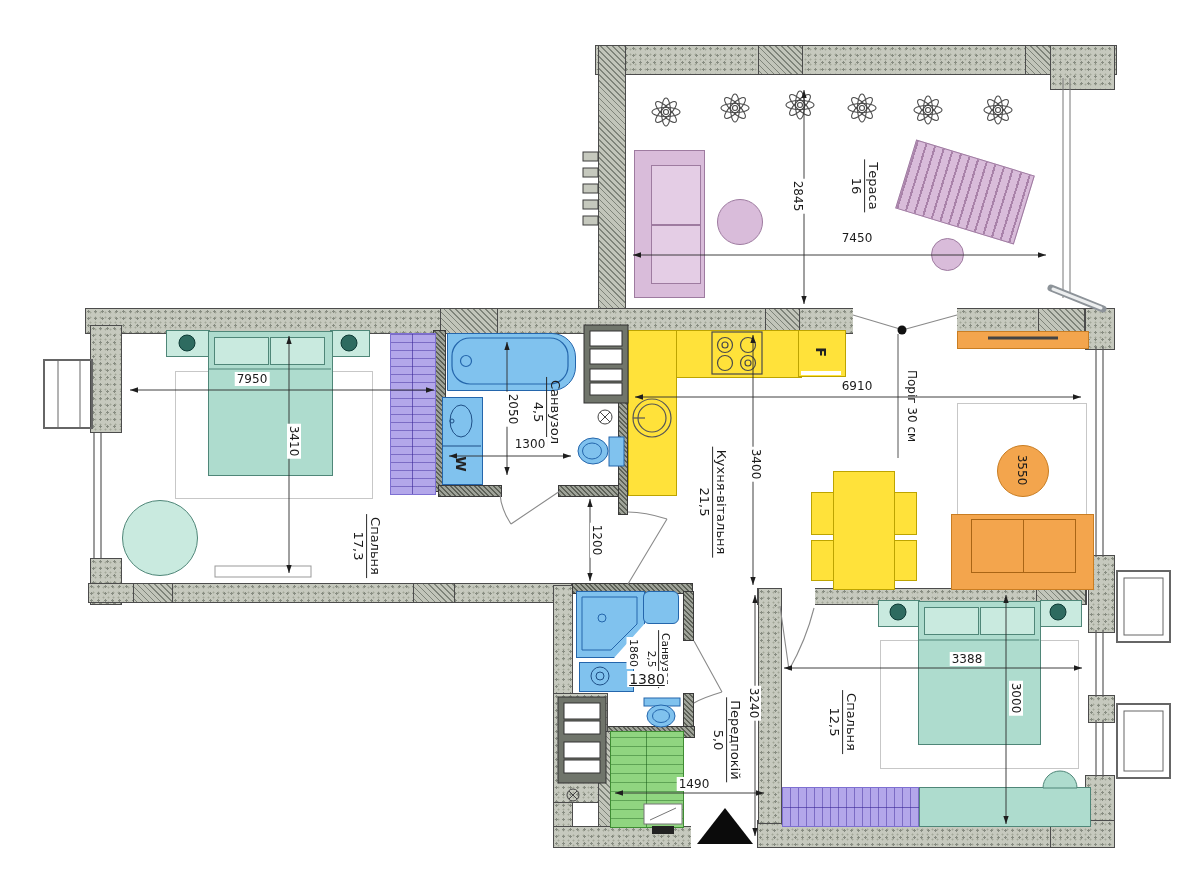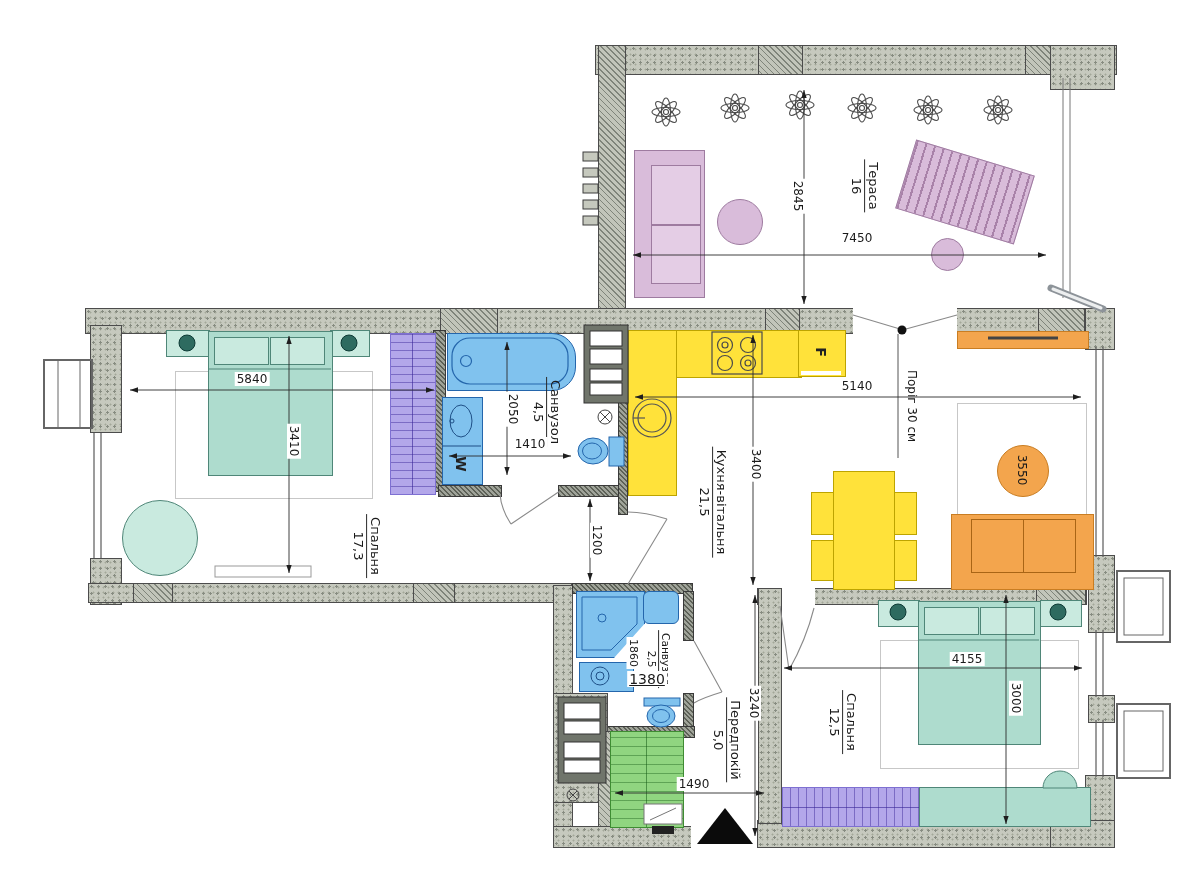--- a/index.html
+++ b/index.html
@@ -369,32 +369,32 @@
     <div class="rn">Передпокій</div>
     <div class="ra">5,0</div>
   </div>
   <div class="room-label" style="left:843px;top:722px;">
     <div class="rn">Спальня</div>
     <div class="ra">12,5</div>
   </div>
 
   <div class="dim v" style="left:798px;top:196px;">2845</div>
   <div class="dim" style="left:857px;top:238px;">7450</div>
-  <div class="dim" style="left:252px;top:379px;">5840</div>
+  <div class="dim" style="left:252px;top:379px;">7950</div>
   <div class="dim v" style="left:294px;top:441px;">3410</div>
   <div class="dim v" style="left:513px;top:409px;">2050</div>
-  <div class="dim" style="left:530px;top:444px;">1410</div>
+  <div class="dim" style="left:530px;top:444px;">1300</div>
   <div class="dim v" style="left:597px;top:540px;">1200</div>
   <div class="dim v" style="left:756px;top:464px;">3400</div>
-  <div class="dim" style="left:857px;top:386px;">5140</div>
+  <div class="dim" style="left:857px;top:386px;">6910</div>
   <div class="dim v nobg" style="left:912px;top:406px;">Поріг 30 см</div>
   <div class="dim v nobg" style="left:1022px;top:470px;">3550</div>
   <div class="dim v" style="left:633px;top:653px;font-size:11px;">1860</div>
   <div class="dim" style="left:647px;top:679px;font-size:14px;text-decoration:underline;">1380</div>
   <div class="dim v" style="left:754px;top:703px;">3240</div>
   <div class="dim" style="left:694px;top:784px;">1490</div>
-  <div class="dim" style="left:967px;top:659px;">4155</div>
+  <div class="dim" style="left:967px;top:659px;">3388</div>
   <div class="dim v" style="left:1016px;top:698px;">3000</div>
 
   <div class="appl" style="left:821px;top:352px;">F</div>
   <div class="appl" style="left:461px;top:464px;">W</div>
 
 </div>
 
 </body></html>

